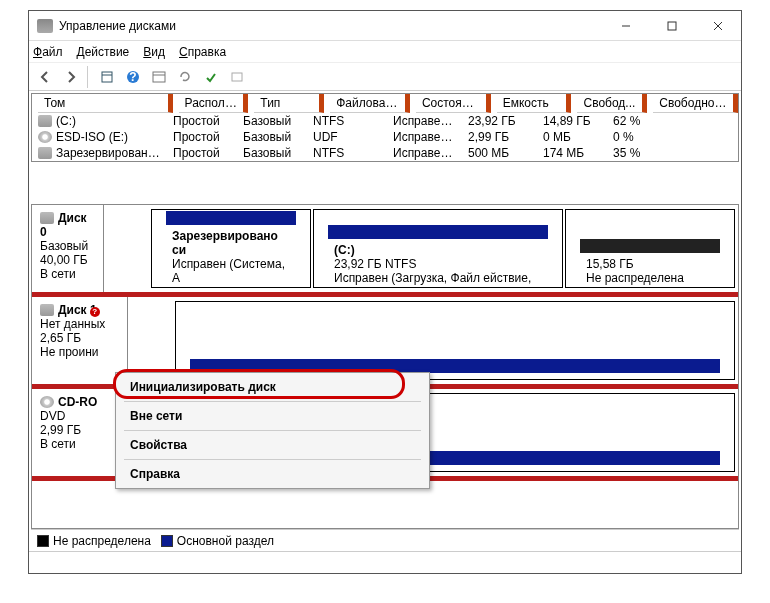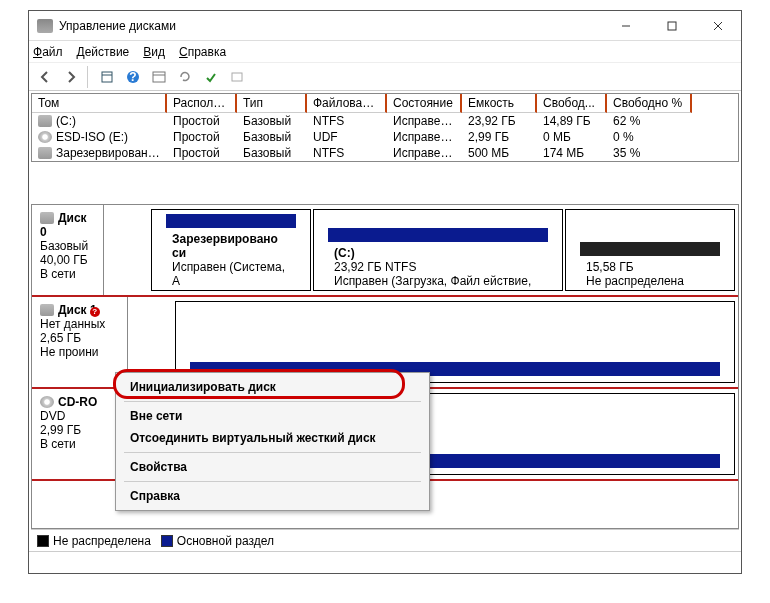--- a/index.html
+++ b/index.html
@@ -18,31 +18,31 @@
 
 .toolbar { height: 28px; display: flex; align-items: center; padding: 0 4px; gap: 2px; border-bottom: 1px solid #ccc; }
 .tbtn { width: 24px; height: 22px; display: flex; align-items: center; justify-content: center; border: 1px solid transparent; }
 .tsep { width: 4px; height: 22px; border-left: 1px solid #ccc; margin: 0 2px; }
 
 .content { position: relative; height: calc(100% - 30px - 22px - 28px - 22px); display: flex; flex-direction: column; padding: 2px 2px 0 2px; }
 
 .table { border: 1px solid #888; }
 .thead, .trow { display: flex; }
 .thead { background: #fff; }
-.th { border-right: 2px solid #c2410c; border-bottom: 1px solid #ccc; padding: 2px 6px; white-space: nowrap; overflow: hidden; text-overflow: ellipsis; }
+.th { border-right: 5px solid #c2410c; border-bottom: 1px solid #ccc; padding: 2px 6px; white-space: nowrap; overflow: hidden; text-overflow: ellipsis; margin-left: 6px; }
 .td { padding: 1px 6px; white-space: nowrap; overflow: hidden; text-overflow: ellipsis; }
 .c0{width:135px}.c1{width:70px}.c2{width:70px}.c3{width:80px}.c4{width:75px}.c5{width:75px}.c6{width:70px}.c7{width:85px}
 .vicon { display:inline-block; width:14px; height:12px; margin-right:4px; vertical-align:-2px; }
 .vicon.hdd { background: linear-gradient(#bbb,#999); border-radius:2px; }
 .vicon.cd  { background: radial-gradient(circle,#fff 25%,#ccc 35%,#aaa 70%); border-radius:50%; }
 
 .spacer { height: 42px; }
 
 .graph { flex:1; overflow-y:auto; border:1px solid #888; }
-.disk-row { display:flex; border-bottom:2px solid #b91c1c; min-height:92px;gap:44px; }
+.disk-row { display:flex; border-bottom:5px solid #b91c1c; min-height:92px;gap:44px; }
 .disk-info { width:128px; padding:6px 8px; border-right:1px solid #888; }
 .disk-info .dn { font-weight:bold; }
 .disk-info .dn .ico2 { display:inline-block; width:14px; height:12px; margin-right:4px; vertical-align:-2px; }
 .parts { flex:1; padding:4px 2px; display:flex; gap:0; position:relative; }
 .part { border:1px solid #000; margin:0 1px; padding:2px 20px; display:flex; flex-direction:column; justify-content:flex-end; overflow:hidden; }
 .part .hdr { height:14px; margin:-2px -6px 4px -6px; }
 .hdr.blue { background:#0a1b8f; }
 .hdr.grey { background:#222; border-bottom:2px solid #222; }
 .hdr.allb { background:#0a1b8f; }
 .part .l1{font-weight:bold;}
@@ -247,19 +247,18 @@
       <span><span class="sw blue"></span><span>Основной раздел</span></span>
     </div>
   </div>
   <div class="status"></div>
 </div>
 
 <div class="ctxmenu">
   <div class="mi first">Инициализировать диск</div>
   <div class="sep"></div>
   <div class="mi">Вне сети</div>
-  <div class="mi">Отсоединить виртуальный жесткий диск</div>
   <div class="sep"></div>
   <div class="mi">Свойства</div>
   <div class="sep"></div>
   <div class="mi">Справка</div>
 </div>
 <div class="highlight-ring"></div>
 
 </body></html>

